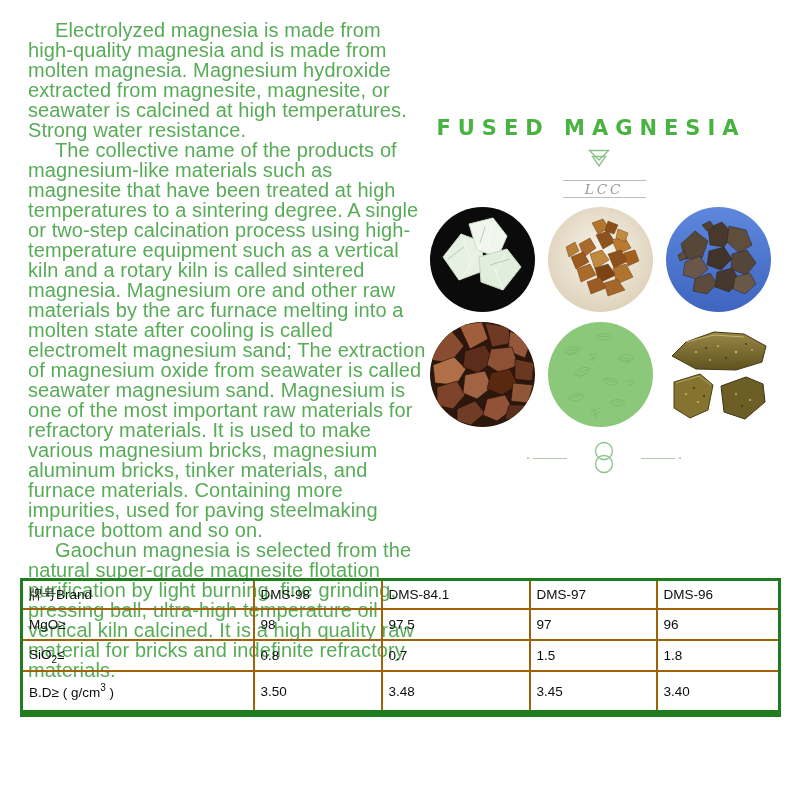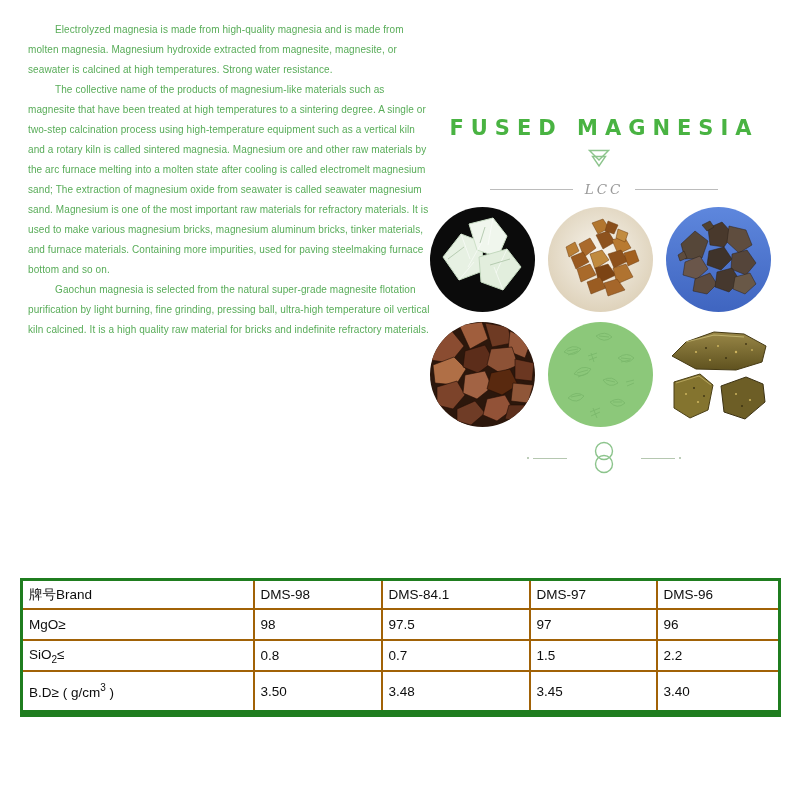--- a/index.html
+++ b/index.html
@@ -2,29 +2,29 @@
 <html><head>
 <meta charset="utf-8">
 <style>
   html,body{margin:0;padding:0}
   body{
     width:800px;height:800px;position:relative;background:#ffffff;
     font-family:"Liberation Sans",sans-serif;overflow:hidden;
   }
   
   .intro{position:absolute;left:28px;top:20px;width:403px;}
-  .intro p{margin:0;text-indent:27px;font-size:10px;line-height:20px;
+  .intro p{margin:0;text-indent:27px;font-size:20px;line-height:20px;
            color:#58ac58;letter-spacing:0.1px;}
   
-  .hero-title{position:absolute;left:430px;top:102px;width:348px;text-align:center;
+  .hero-title{position:absolute;left:417px;top:102px;width:348px;text-align:center;
     font-family:"DejaVu Sans",sans-serif;font-size:21px;font-weight:600;
     letter-spacing:7px;color:#49b342;white-space:nowrap;}
   .tri-orn{position:absolute;left:588px;top:149px;}
   .lcc-divider{position:absolute;left:430px;top:180px;width:348px;height:18px;
-    display:flex;align-items:center;justify-content:center;}
+    display:flex;align-items:center;justify-content:center;flex-direction:column;}
   .lcc-line{width:83px;height:1px;background:#bcbcbc;}
   .lcc-text{font-family:"DejaVu Serif",serif;font-style:italic;font-size:13.5px;
     letter-spacing:3px;color:#9a9a9a;margin:0 12px;}
   
   .gallery{position:absolute;left:430px;top:207px;display:grid;
     grid-template-columns:repeat(3,105px);grid-auto-rows:105px;
     column-gap:13px;row-gap:10px;}
   .gallery figure{margin:0;width:105px;height:105px;}
   .gallery svg{display:block;width:105px;height:105px;}
   
@@ -250,21 +250,21 @@
     <td>98</td>
     <td>97.5</td>
     <td>97</td>
     <td>96</td>
   </tr>
   <tr class="d-row">
     <td>SiO<sub>2</sub>≤</td>
     <td>0.8</td>
     <td>0.7</td>
     <td>1.5</td>
-    <td>2.2</td>
+    <td>1.8</td>
   </tr>
   <tr class="last-row">
     <td>B.D≥ ( g/cm<sup>3</sup> )</td>
     <td>3.50</td>
     <td>3.48</td>
     <td>3.45</td>
     <td>3.40</td>
   </tr>
 </tbody>
   </table>

